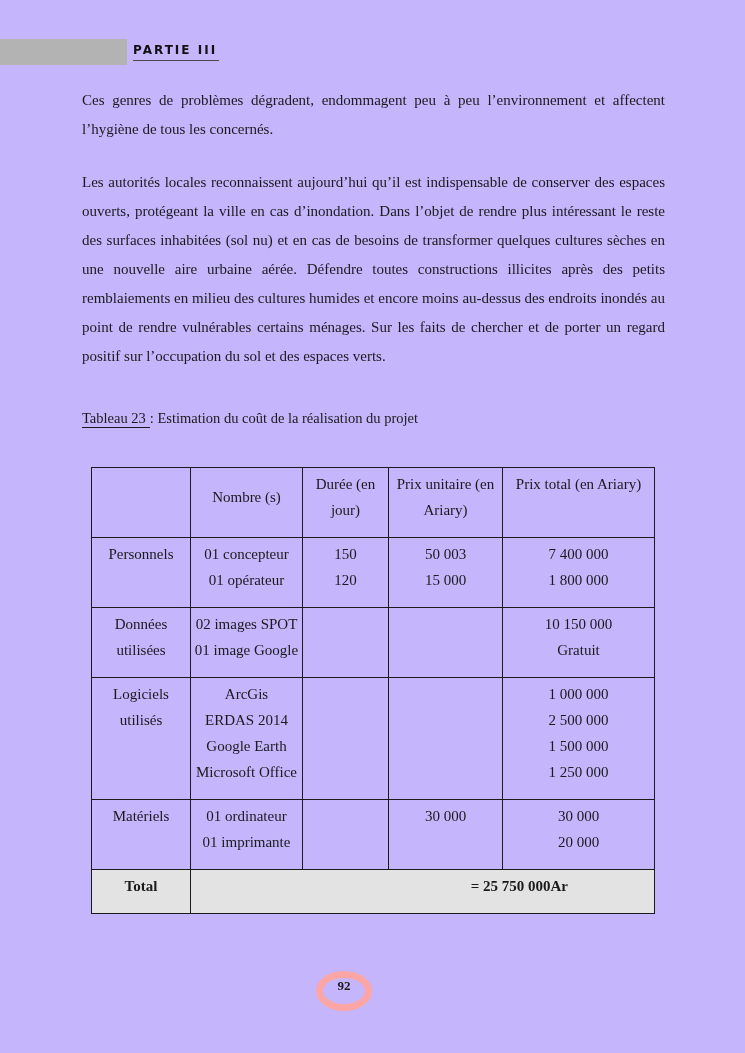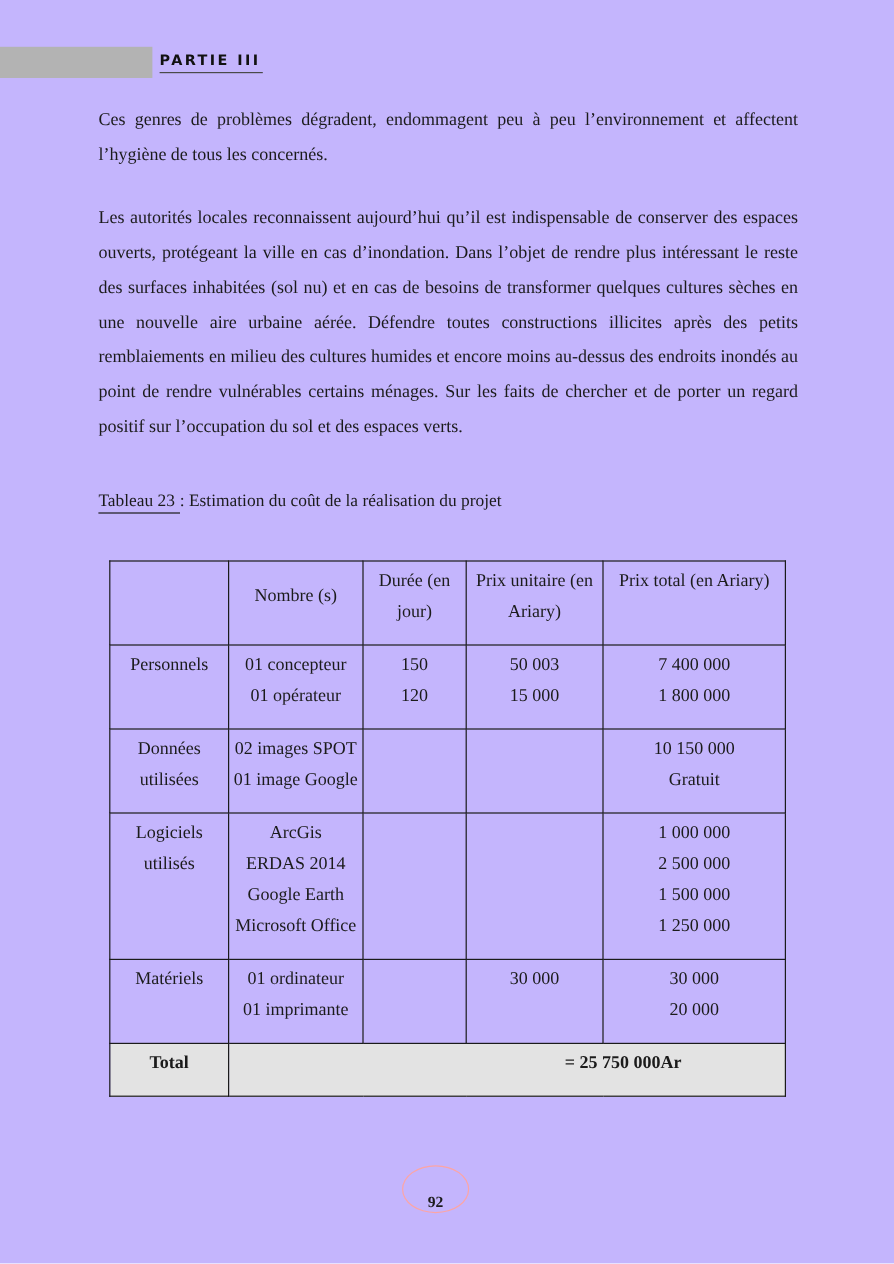--- a/index.html
+++ b/index.html
@@ -99,26 +99,26 @@
     background: #e3e3e3;
     vertical-align: middle;
   }
   .cost-table td.bold { font-weight: 700; }
   .cost-table td.align-right { text-align: right; padding-right: 86px; }
   .cell-line { display: block; }
 
   
   .page-number-oval {
     position: absolute;
-    left: 335px; top: 971px;
+    left: 316px; top: 971px;
     width: 56px; height: 40px;
-    border: 1px solid #fca5a5;
+    border: 7px solid #fca5a5;
     border-radius: 50%;
     display: flex;
-    align-items: flex-end;
+    align-items: flex-start;
     justify-content: center;
   }
   .page-number-oval span {
     font-size: 13px;
     font-weight: 700;
   }
 </style>
 </head>
 <body>
 

